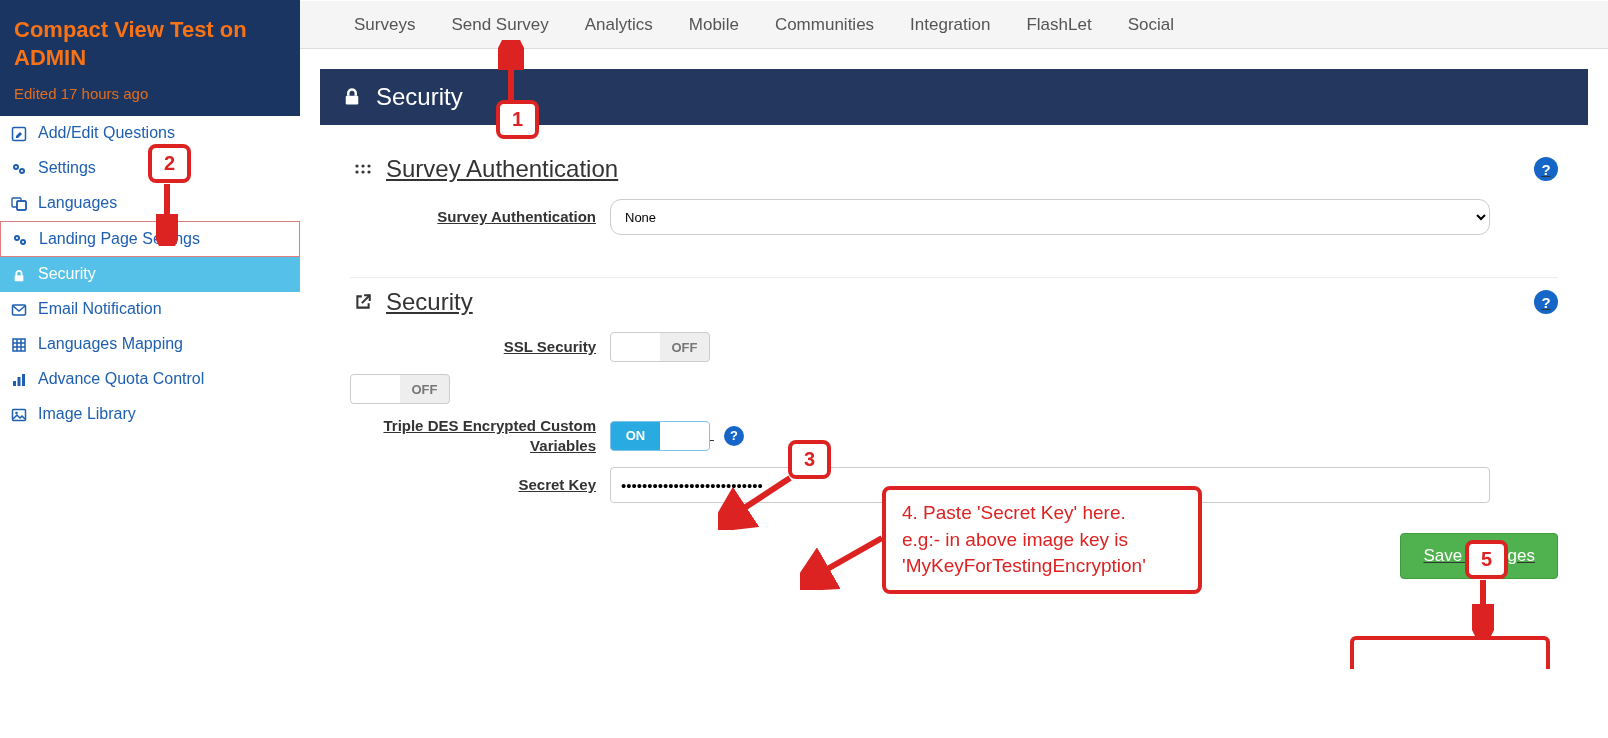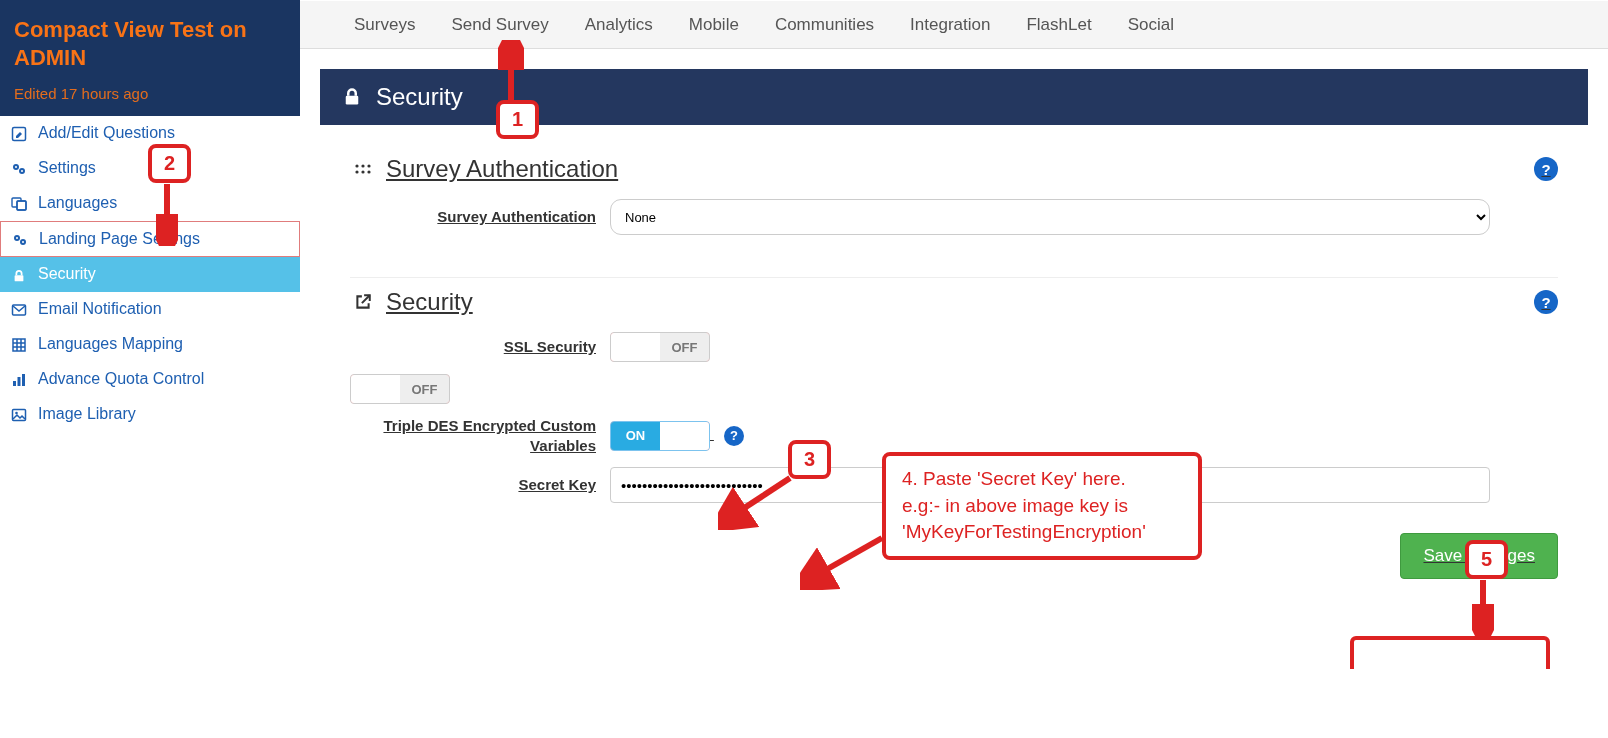--- a/index.html
+++ b/index.html
@@ -284,21 +284,21 @@
   <div class="callout box" style="left:788px; top:440px;">3</div>
   <svg class="arrow" style="left:718px; top:470px;" width="80" height="60">
       <defs>
         <marker id="ah3" markerWidth="8" markerHeight="8" refX="4" refY="4" orient="auto">
           <path d="M0,0 L8,4 L0,8 z" fill="#d22"></path>
         </marker>
       </defs>
       <line x1="72" y1="8" x2="8" y2="50" stroke="#d22" stroke-width="6" marker-end="url(#ah3)"></line>
     </svg>
 
-  <div class="note-box" style="left:882px; top:452px; width:320px; white-space:pre-line;">4. Paste 'Secret Key' here.
+  <div class="note-box" style="left:882px; top:486px; width:320px; white-space:pre-line;">4. Paste 'Secret Key' here.
 e.g:- in above image key is
 'MyKeyForTestingEncryption'</div>
   <svg class="arrow" style="left:800px; top:530px;" width="90" height="60">
       <defs>
         <marker id="ah4" markerWidth="8" markerHeight="8" refX="4" refY="4" orient="auto">
           <path d="M0,0 L8,4 L0,8 z" fill="#d22"></path>
         </marker>
       </defs>
       <line x1="82" y1="8" x2="8" y2="50" stroke="#d22" stroke-width="6" marker-end="url(#ah4)"></line>
     </svg>

